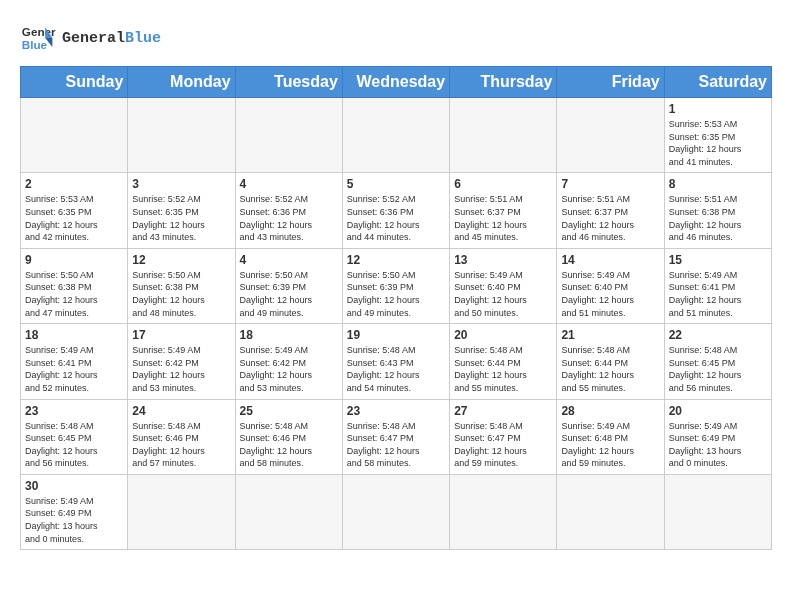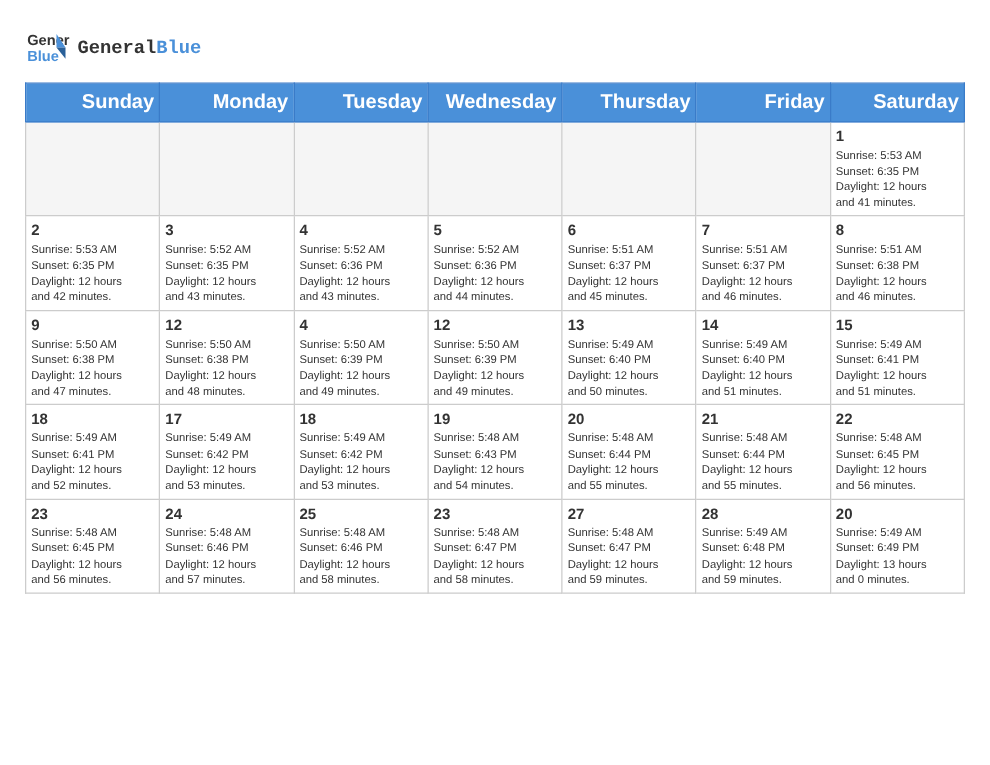--- a/index.html
+++ b/index.html
@@ -326,14 +326,29 @@
 and 59 minutes.</div>
         </td>
         <td>
           <span class="day-number">20</span>
           <div class="cell-info" style="white-space: pre-line;">Sunrise: 5:49 AM
 Sunset: 6:49 PM
 Daylight: 13 hours
 and 0 minutes.</div>
         </td>
       </tr>
+      <tr class="last-row">
+        <td>
+          <span class="day-number">30</span>
+          <div class="cell-info" style="white-space: pre-line;">Sunrise: 5:49 AM
+Sunset: 6:49 PM
+Daylight: 13 hours
+and 0 minutes.</div>
+        </td>
+        <td class="empty"></td>
+        <td class="empty"></td>
+        <td class="empty"></td>
+        <td class="empty"></td>
+        <td class="empty"></td>
+        <td class="empty"></td>
+      </tr>
     </tbody>
 </table>
 
 </body></html>

